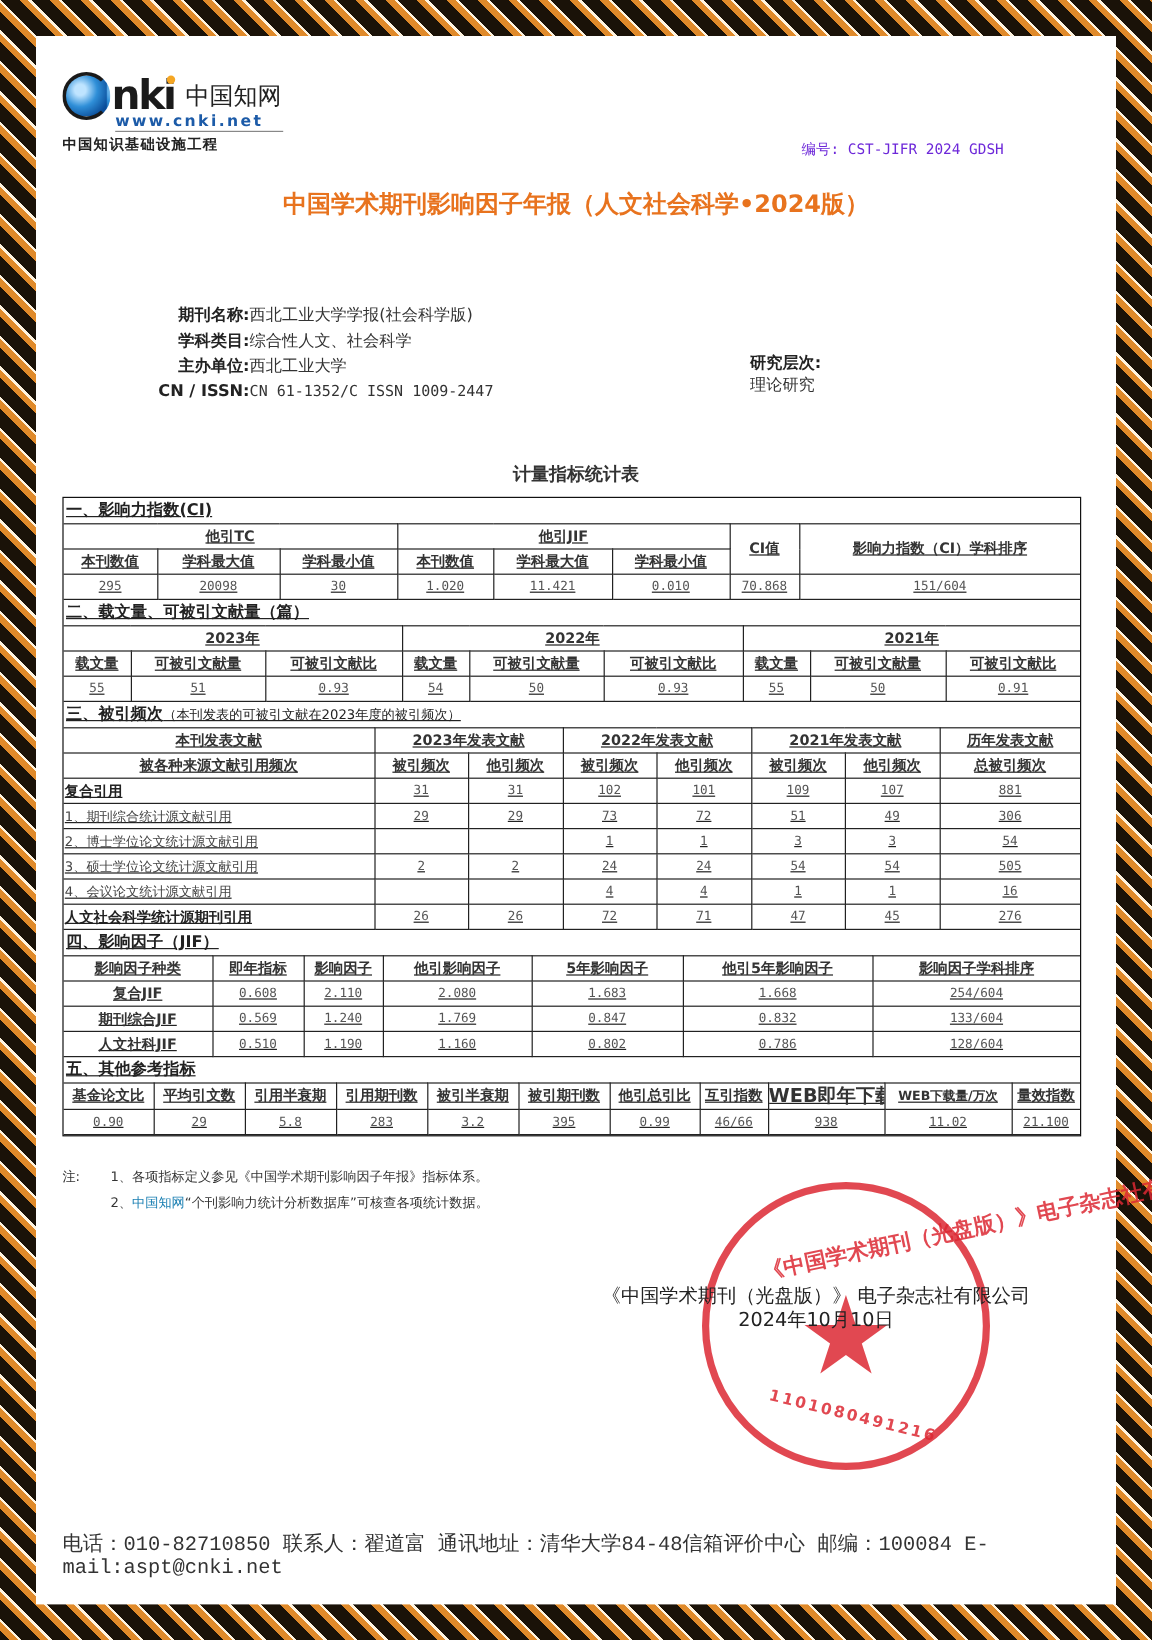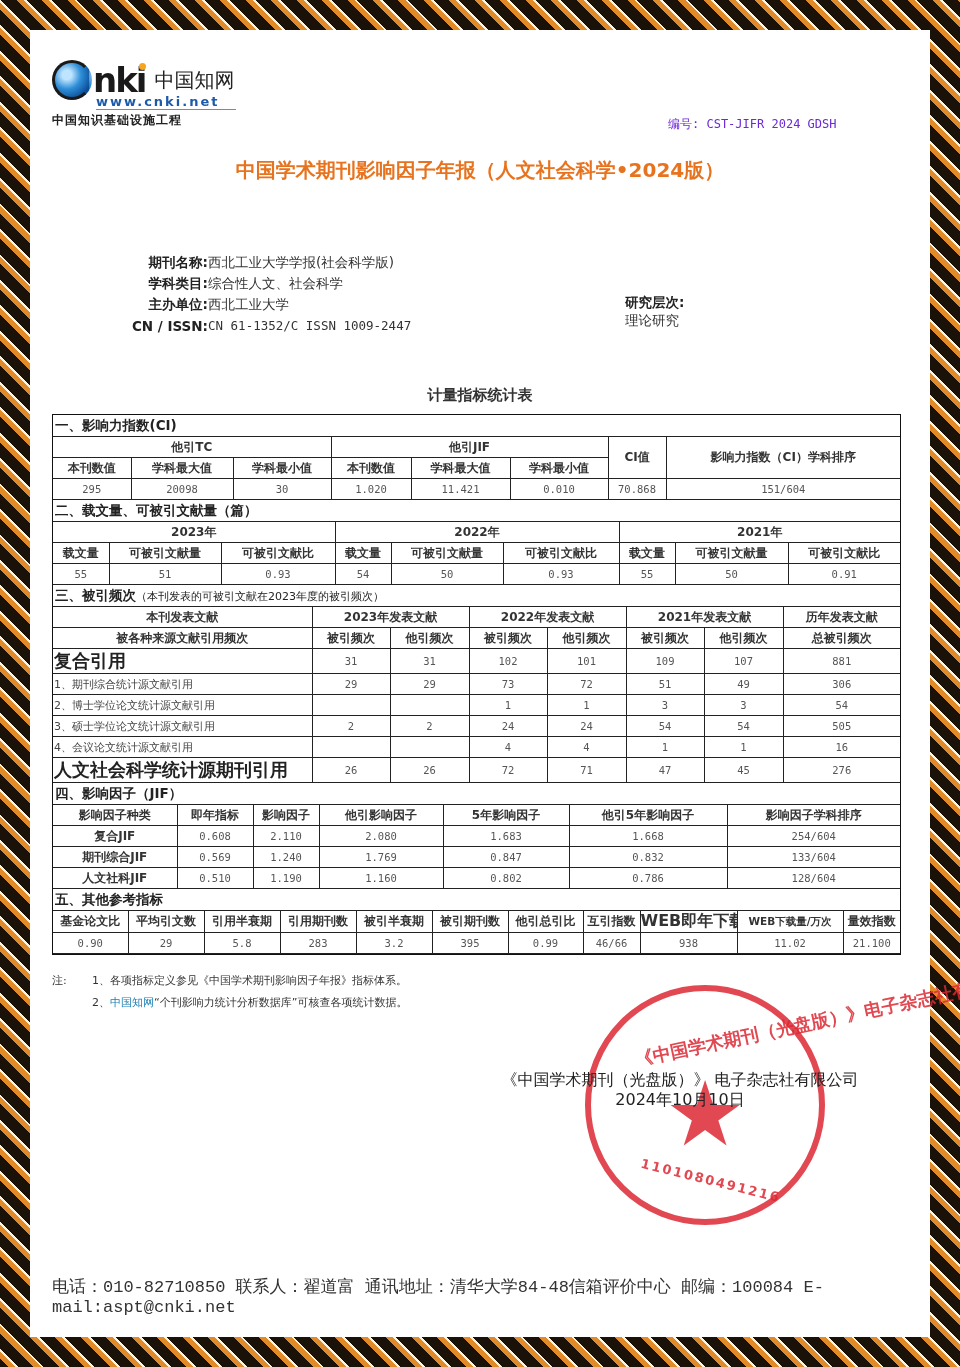--- a/index.html
+++ b/index.html
@@ -55,32 +55,32 @@
     .level { position: absolute; left: 625px; top: 294px; font-size: 13.5px; display: flex; flex-direction: column; }
     .level .info-label { width: 155px; }
 
     .table-title {
       position: absolute; left: 0; width: 960px; top: 386px; text-align: center;
       font-size: 15px; font-weight: bold; color: #333;
     }
 
     .main-box {
       position: absolute; left: 52px; top: 414px; width: 849px;
-      border: 1.5px solid #111; box-sizing: border-box;
+      border: 1.5px solid #111; box-sizing: border-box; text-decoration: underline;
     }
     .sec-head { font-size: 13.5px; font-weight: bold; height: 21px; line-height: 21px; padding-left: 2px; color: #222; }
     .sec-head .note { font-weight: normal; font-size: 11px; }
     table { border-collapse: collapse; width: 100%; table-layout: fixed; }
     td {
       border: 1px solid #222; text-align: center; font-size: 11px; color: #444;
       height: 20px; padding: 0; overflow: hidden; white-space: nowrap;
     }
     td.h { font-weight: bold; font-size: 12px; color: #333; }
     td.lh { text-align: left; padding-left: 1px; color: #444; }
-    td.lh.b { font-weight: bold; font-size: 18px; color: #222; }
+    td.lh.b { font-weight: bold; font-size: 12px; color: #222; }
     .num { font-family: "DejaVu Sans Mono", monospace; font-size: 10.5px; color: #555; }
     table tr td:first-child { border-left: none; }
     table tr td:last-child { border-right: none; }
 
     .notes { position: absolute; left: 52px; top: 970px; font-size: 11px; color: #333; }
     .notes .row { height: 22px; line-height: 22px; display: flex; }
     .notes .lbl { width: 40px; }
     .notes .link { color: #1a7fb2; }
 
     .seal {

